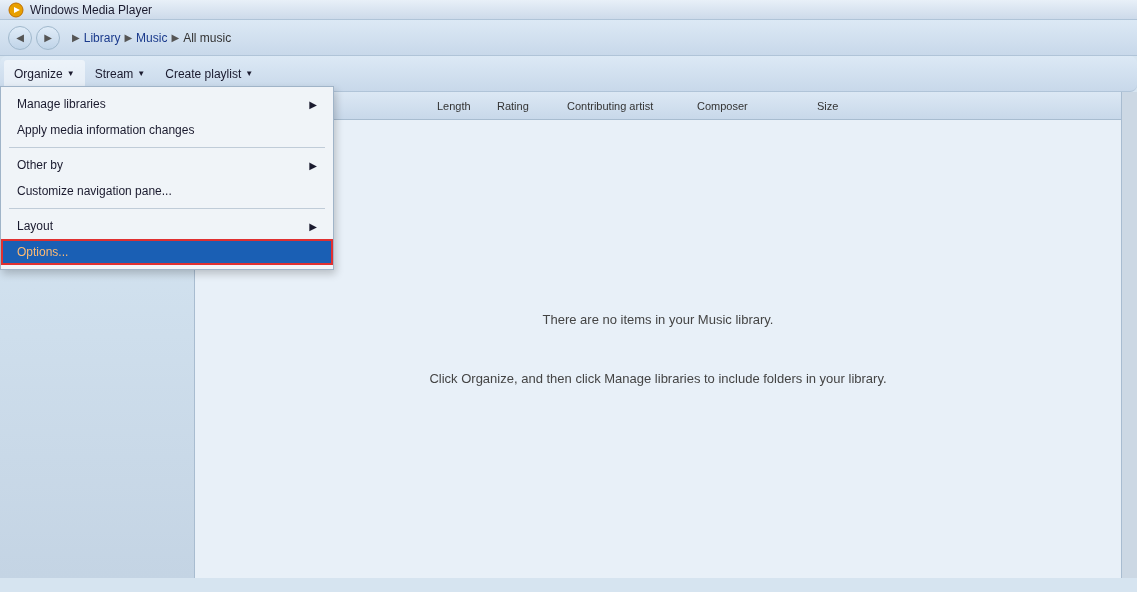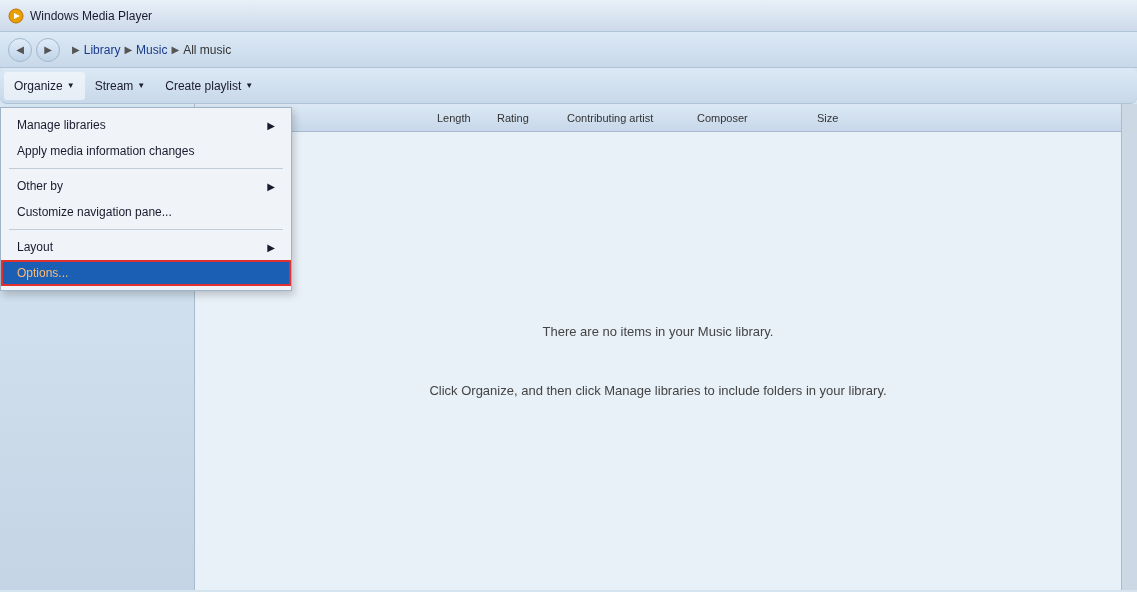--- a/index.html
+++ b/index.html
@@ -9,21 +9,21 @@
       background: #d6e4f0;
       width: 1137px;
       height: 592px;
       overflow: hidden;
       user-select: none;
     }
 
     
     #title-bar {
       background: linear-gradient(to bottom, #e8f0f8, #cddaea);
-      height: 32px;
+      height: 20px;
       display: flex;
       align-items: center;
       padding: 0 8px;
       border-bottom: 1px solid #b0c4d8;
     }
     #title-icon {
       width: 16px;
       height: 16px;
       margin-right: 6px;
       display: flex;
@@ -102,23 +102,23 @@
     }
     .toolbar-btn .caret {
       margin-left: 4px;
       font-size: 8px;
     }
     .toolbar-btn.active { background: rgba(255,255,255,0.5); }
 
     
     #organize-menu {
       position: absolute;
-      top: 39px;
+      top: 30px;
       left: 0;
-      width: 292px;
+      width: 334px;
       background: #f0f4f8;
       border: 1px solid #a0b4c8;
       box-shadow: 2px 4px 8px rgba(0,0,0,0.2);
       z-index: 100;
       padding: 4px 0;
     }
     .menu-item {
       display: flex;
       align-items: center;
       justify-content: space-between;

